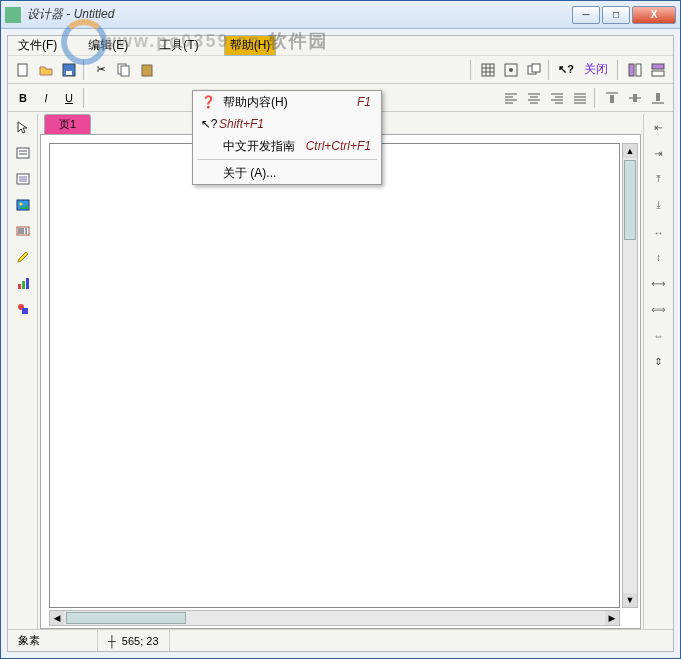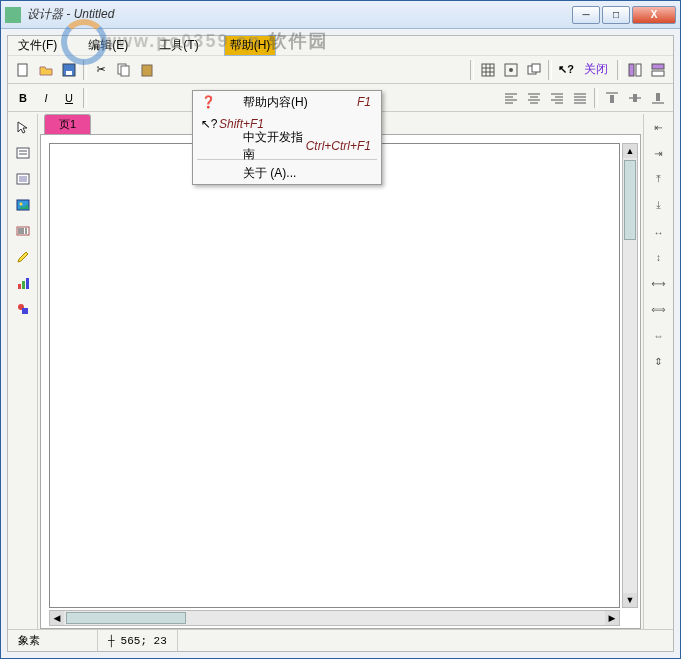--- a/index.html
+++ b/index.html
@@ -32,25 +32,25 @@
 .tab { padding: 2px 14px; background: #ec4899; border: 1px solid #aaa; border-bottom: none; border-radius: 3px 3px 0 0; font-size: 11px; }
 .canvas-wrap { flex: 1; position: relative; background: #fff; border: 1px solid #aaa; margin: 0 2px; overflow: hidden; }
 .canvas { position: absolute; left: 8px; top: 8px; right: 20px; bottom: 20px; border: 1px solid #888; background-image: radial-gradient(circle, #666 0.5px, transparent 0.5px); background-size: 6px 6px; background-color: #fff; }
 .vscroll { position: absolute; right: 2px; top: 8px; bottom: 20px; width: 16px; background: #e8e8e8; border: 1px solid #bbb; }
 .vscroll .thumb { position: absolute; left: 1px; right: 1px; top: 16px; height: 80px; background: #cdd; border: 1px solid #9aa; }
 .vscroll .arr { position: absolute; left: 0; right: 0; height: 14px; background: #ddd; text-align: center; font-size: 9px; line-height: 14px; }
 .hscroll { position: absolute; left: 8px; right: 20px; bottom: 2px; height: 16px; background: #e8e8e8; border: 1px solid #bbb; }
 .hscroll .thumb { position: absolute; top: 1px; bottom: 1px; left: 16px; width: 120px; background: #cdd; border: 1px solid #9aa; }
 .hscroll .arr { position: absolute; top: 0; bottom: 0; width: 14px; background: #ddd; text-align: center; font-size: 9px; line-height: 14px; }
 .statusbar { position: absolute; left: 0; right: 0; bottom: 0; height: 22px; background: #f4f4f0; border-top: 1px solid #ccc; display: flex; align-items: center; font-size: 11px; }
-.statusbar .cell { padding: 0 10px; border-right: 1px solid #ccc; height: 100%; display: flex; align-items: center; font-family: Liberation Mono, monospace; }
+.statusbar .cell { padding: 0 10px; border-right: 1px solid #ccc; height: 100%; display: flex; align-items: center; }
 .dropdown { position: absolute; left: 184px; top: 54px; width: 190px; background: #f8f8f8; border: 1px solid #999; box-shadow: 2px 2px 4px rgba(0,0,0,.3); z-index: 100; }
 .dropdown .ditem { display: flex; align-items: center; height: 22px; padding: 0 6px; }
 .dropdown .ditem .di-icon { width: 20px; text-align: center; }
-.dropdown .ditem .di-label { flex: 1; padding-left: 4px; margin-left: 20px; }
+.dropdown .ditem .di-label { flex: 1; padding-left: 4px; }
 .dropdown .ditem .di-short { color: #7f1d1d; padding-right: 4px; font-style: italic; }
 .dropdown .dsep { height: 1px; background: #ccc; margin: 2px 4px; }
 .watermark { position: absolute; left: 60px; top: 18px; font-size: 18px; font-weight: bold; color: rgba(120,120,120,.4); z-index: 200; pointer-events: none; letter-spacing: 2px; }
 .watermark .logo { display: inline-block; width: 46px; height: 46px; border: 6px solid rgba(60,130,200,.5); border-top-color: rgba(240,150,40,.6); border-radius: 50%; vertical-align: middle; margin-right: -12px; }
 svg { display: block; }
 </style>
 </head>
 <body>
 
 <div class="window">

